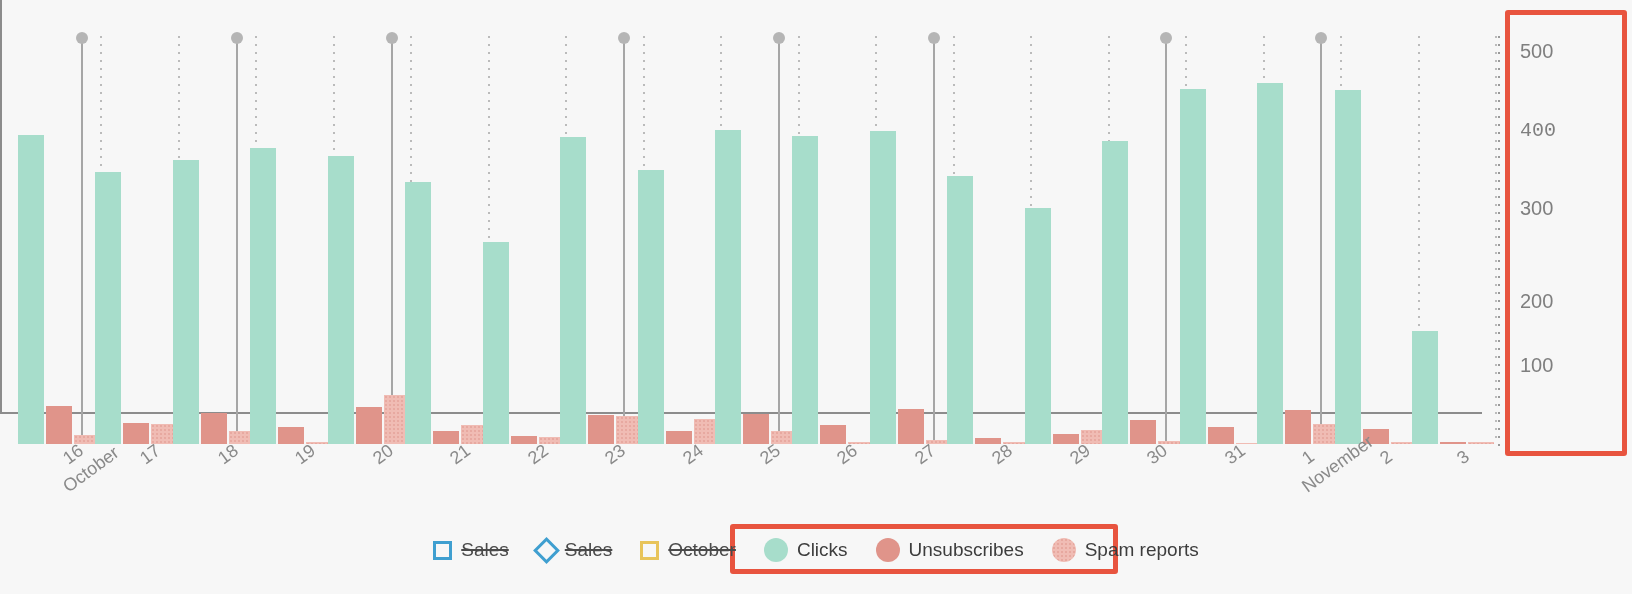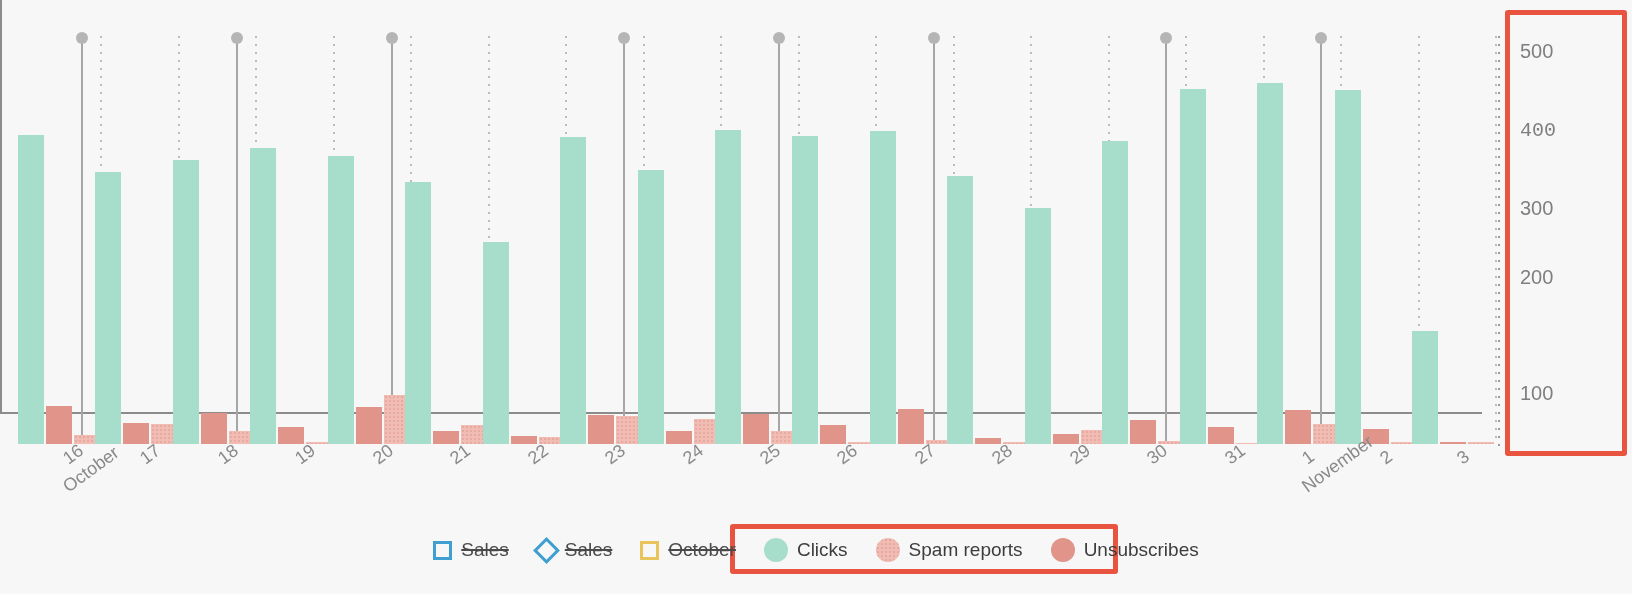--- a/index.html
+++ b/index.html
@@ -372,22 +372,22 @@
           <div class="bar unsub" style="left: 28px; width: 26px; height: 2.358px;"></div>
           <div class="bar spam" style="left: 56px; width: 26px; height: 1.572px;"></div>
         </div>
       </div>
   </div>
 
   <div id="y-labels">
       <div class="y-label" style="top: 51px;">500</div>
       <div class="y-label" style="top: 129.6px; font-family: Liberation Mono, monospace;">400</div>
       <div class="y-label" style="top: 208.2px;">300</div>
-      <div class="y-label" style="top: 277px;">200</div>
-      <div class="y-label" style="top: 365.4px; margin-top: 28px;">100</div>
+      <div class="y-label" style="top: 301px;">200</div>
+      <div class="y-label" style="top: 365.4px;">100</div>
     </div>
   <div id="x-labels">
       <div class="x-tick-label" style="left: 58.7368px;">16</div>
       <div class="x-tick-label" style="left: 136.211px;">17</div>
       <div class="x-tick-label" style="left: 213.684px;">18</div>
       <div class="x-tick-label" style="left: 291.158px;">19</div>
       <div class="x-tick-label" style="left: 368.632px;">20</div>
       <div class="x-tick-label" style="left: 446.105px;">21</div>
       <div class="x-tick-label" style="left: 523.579px;">22</div>
       <div class="x-tick-label" style="left: 601.053px;">23</div>
@@ -420,22 +420,22 @@
       </div>
       <div class="legend-item disabled">
         <span class="swatch-square" style="border-color: rgb(232, 196, 90);"></span>
         <span class="legend-label">October</span>
       </div>
       <div class="legend-item">
         <span class="swatch-circle" style="background: rgb(167, 221, 203);"></span>
         <span class="legend-label">Clicks</span>
       </div>
       <div class="legend-item">
+        <span class="swatch-circle" style="background: rgb(224, 148, 138);"></span>
+        <span class="legend-label">Unsubscribes</span>
+      </div>
+      <div class="legend-item">
         <span class="swatch-circle dotted" style="background: radial-gradient(rgb(231, 168, 159) 0.9px, transparent 1px) 0% 0% / 4px 4px rgb(240, 188, 180);"></span>
         <span class="legend-label">Spam reports</span>
       </div>
-      <div class="legend-item">
-        <span class="swatch-circle" style="background: rgb(224, 148, 138);"></span>
-        <span class="legend-label">Unsubscribes</span>
-      </div>
     </div>
 
 </div>
 
 </body></html>

